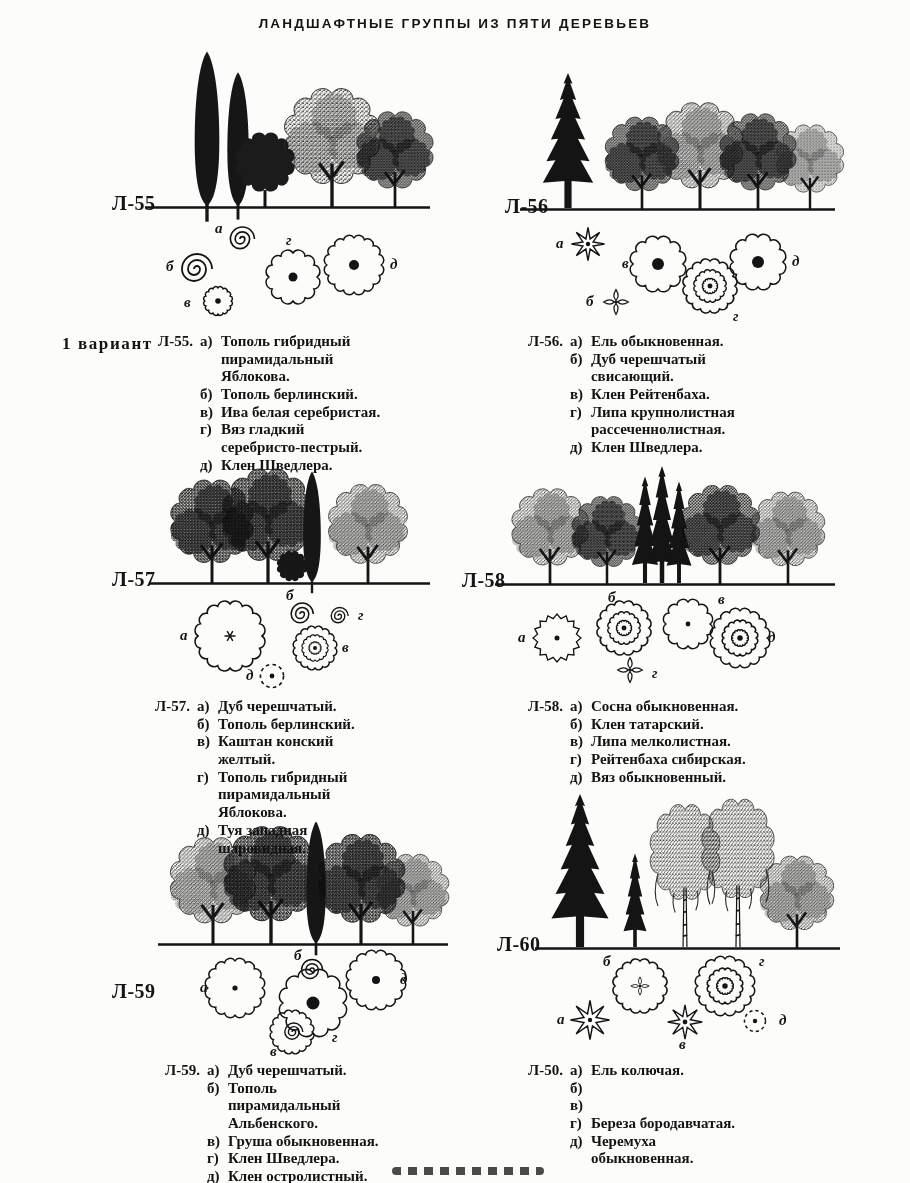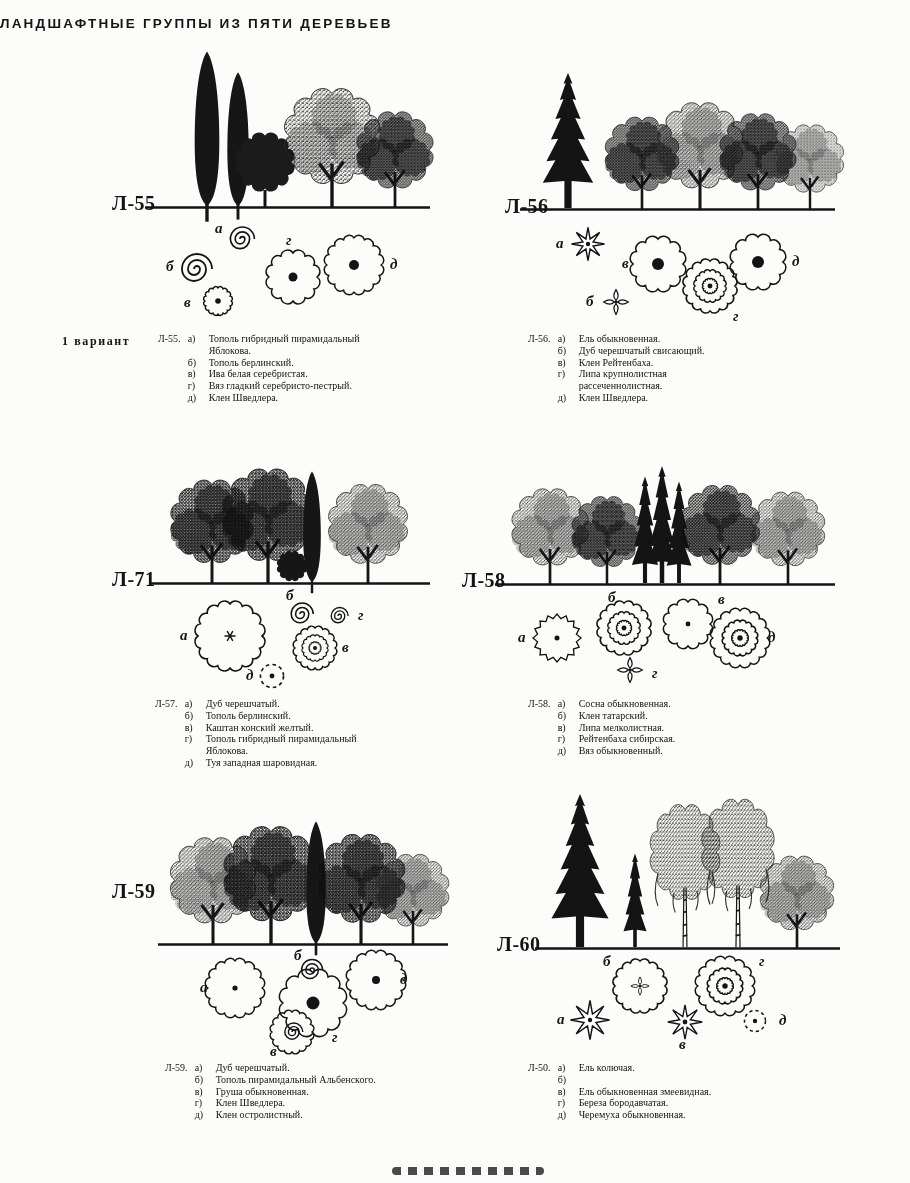--- a/index.html
+++ b/index.html
@@ -1,24 +1,24 @@
 <!DOCTYPE html>
 <html><head>
 <meta charset="utf-8">
 <style>
   *{margin:0;padding:0;box-sizing:border-box}
   html,body{width:910px;height:1183px}
   body{position:relative;background:#fcfcfa;color:#141414;font-family:"Liberation Serif",serif;overflow:hidden}
-  .title{position:absolute;left:0;right:0;top:16px;
+  .title{position:absolute;left:0;right:0;top:16px;text-align:center;
          font-family:"Liberation Sans",sans-serif;font-weight:700;font-size:13.5px;letter-spacing:2.2px}
-  .variant{position:absolute;font-weight:700;font-size:12px;letter-spacing:1.6px;white-space:nowrap}
+  .variant{position:absolute;font-weight:700;font-size:17px;letter-spacing:1.6px;white-space:nowrap}
   .pcode{position:absolute;font-weight:700;font-size:20px;letter-spacing:.5px;white-space:nowrap}
   svg.fig{position:absolute;overflow:visible}
   text.pl{font-family:"Liberation Serif",serif;font-style:italic;font-weight:700;font-size:15px;fill:#141414}
-  .legend{position:absolute;display:flex;gap:7px;font-size:10px;font-weight:400;line-height:1.18}
+  .legend{position:absolute;display:flex;gap:7px;font-size:15px;font-weight:700;line-height:1.18}
   .lcode{white-space:nowrap}
   .litems{width:185px}
   .li{display:flex}
   .lk{width:21px;flex:0 0 21px}
   .lt{flex:1}
   .artifact{position:absolute;left:392px;top:1167px;width:152px;height:8px;opacity:.8;border-radius:4px;
             background:repeating-linear-gradient(90deg,#1d1d1d 0 9px,transparent 9px 16px)}
 </style>
 </head>
 <body>
@@ -220,21 +220,21 @@
 <svg class="fig" style="left:150px;top:455px" width="280" height="132">
   <path d="M0,128.5 H280" stroke="#141414" stroke-width="2.4"></path>
   <use href="#dtree-d" transform="translate(62,127) scale(0.92)"></use>
   <use href="#dtree-d" transform="translate(118,127) scale(1.02)"></use>
   <use href="#poplar" transform="translate(162,127) scale(0.8)"></use>
   <g>
     <use href="#cloudpath" transform="translate(142,111) scale(0.34)" fill="#161616"></use>
   </g>
   <use href="#dtree-l" transform="translate(218,127) scale(0.88)"></use>
 </svg>
-<div class="pcode" style="left:112px;top:568px">Л-71</div>
+<div class="pcode" style="left:112px;top:568px">Л-57</div>
 <svg class="fig" style="left:160px;top:588px" width="220" height="110">
   <text class="pl" x="20" y="52">а</text>
   <g transform="translate(70,48)">
     <use href="#wavypath" transform="scale(0.8)" stroke="#141414" fill="none" stroke-width="1.9"></use>
     <use href="#asterisk"></use>
   </g>
   <text class="pl" x="126" y="12">б</text>
   <use href="#spiralpath" transform="translate(140,26) scale(1.1)" stroke="#141414" fill="none" stroke-width="1.4"></use>
   <use href="#spiralpath" transform="translate(178,28) scale(0.85)" stroke="#141414" fill="none" stroke-width="1.6"></use>
   <text class="pl" x="198" y="32">г</text>
@@ -332,21 +332,21 @@
 </div>
 
 <svg class="fig" style="left:158px;top:792px" width="290" height="156">
   <path d="M0,152.5 H290" stroke="#141414" stroke-width="2.4"></path>
   <use href="#dtree-l" transform="translate(55,151) scale(0.95)"></use>
   <use href="#dtree-d" transform="translate(113,151) scale(1.05)"></use>
   <use href="#poplar" transform="translate(158,151) scale(0.88)"></use>
   <use href="#dtree-d" transform="translate(203,151) scale(0.98)"></use>
   <use href="#dtree-l" transform="translate(255,151) scale(0.8)"></use>
 </svg>
-<div class="pcode" style="left:112px;top:880px">Л-59</div>
+<div class="pcode" style="left:112px;top:980px">Л-59</div>
 <svg class="fig" style="left:180px;top:948px" width="230" height="110">
   <text class="pl" x="20" y="44">а</text>
   <g transform="translate(55,40)">
     <use href="#wavypath" transform="scale(0.68)" stroke="#141414" fill="none" stroke-width="2.2"></use>
     <circle r="2.6" fill="#141414"></circle>
   </g>
   <text class="pl" x="114" y="12">б</text>
   <use href="#spiralpath" transform="translate(130,22) scale(1.05)" stroke="#141414" fill="none" stroke-width="1.4"></use>
   <g transform="translate(133,55)">
     <use href="#cloudpath" transform="scale(0.75)" stroke="#141414" fill="none" stroke-width="2"></use>
@@ -428,21 +428,20 @@
   <div class="litems">
     <div class="li">
         <span class="lk">а)</span>
         <span class="lt">Ель колючая.</span>
       </div>
     <div class="li">
         <span class="lk">б)</span>
       </div>
     <div class="li">
         <span class="lk">в)</span>
-        <span class="lt">Ель обыкновенная змеевидная.</span>
       </div>
     <div class="li">
         <span class="lk">г)</span>
         <span class="lt">Береза бородавчатая.</span>
       </div>
     <div class="li">
         <span class="lk">д)</span>
         <span class="lt">Черемуха обыкновенная.</span>
       </div>
   </div>

